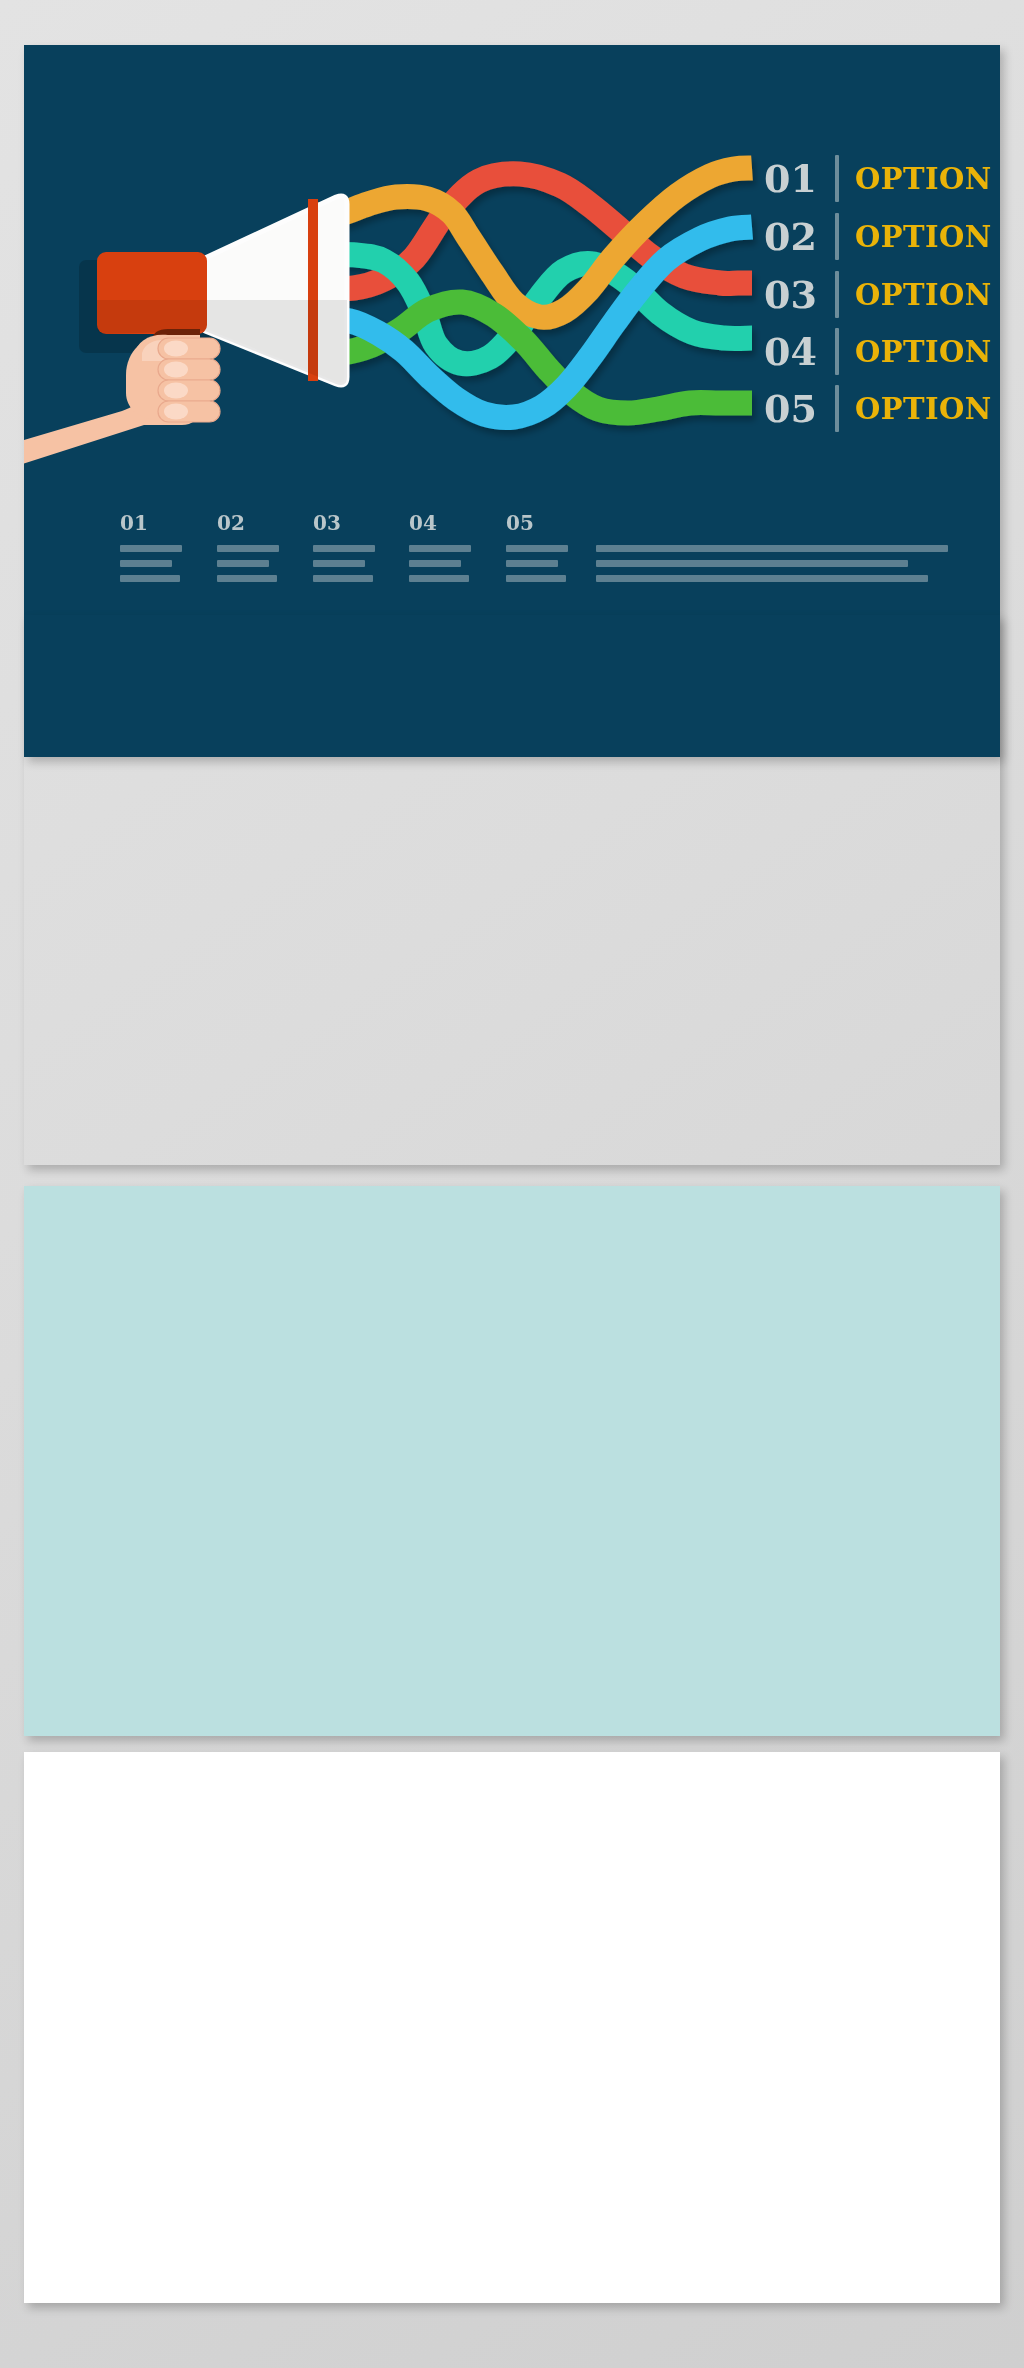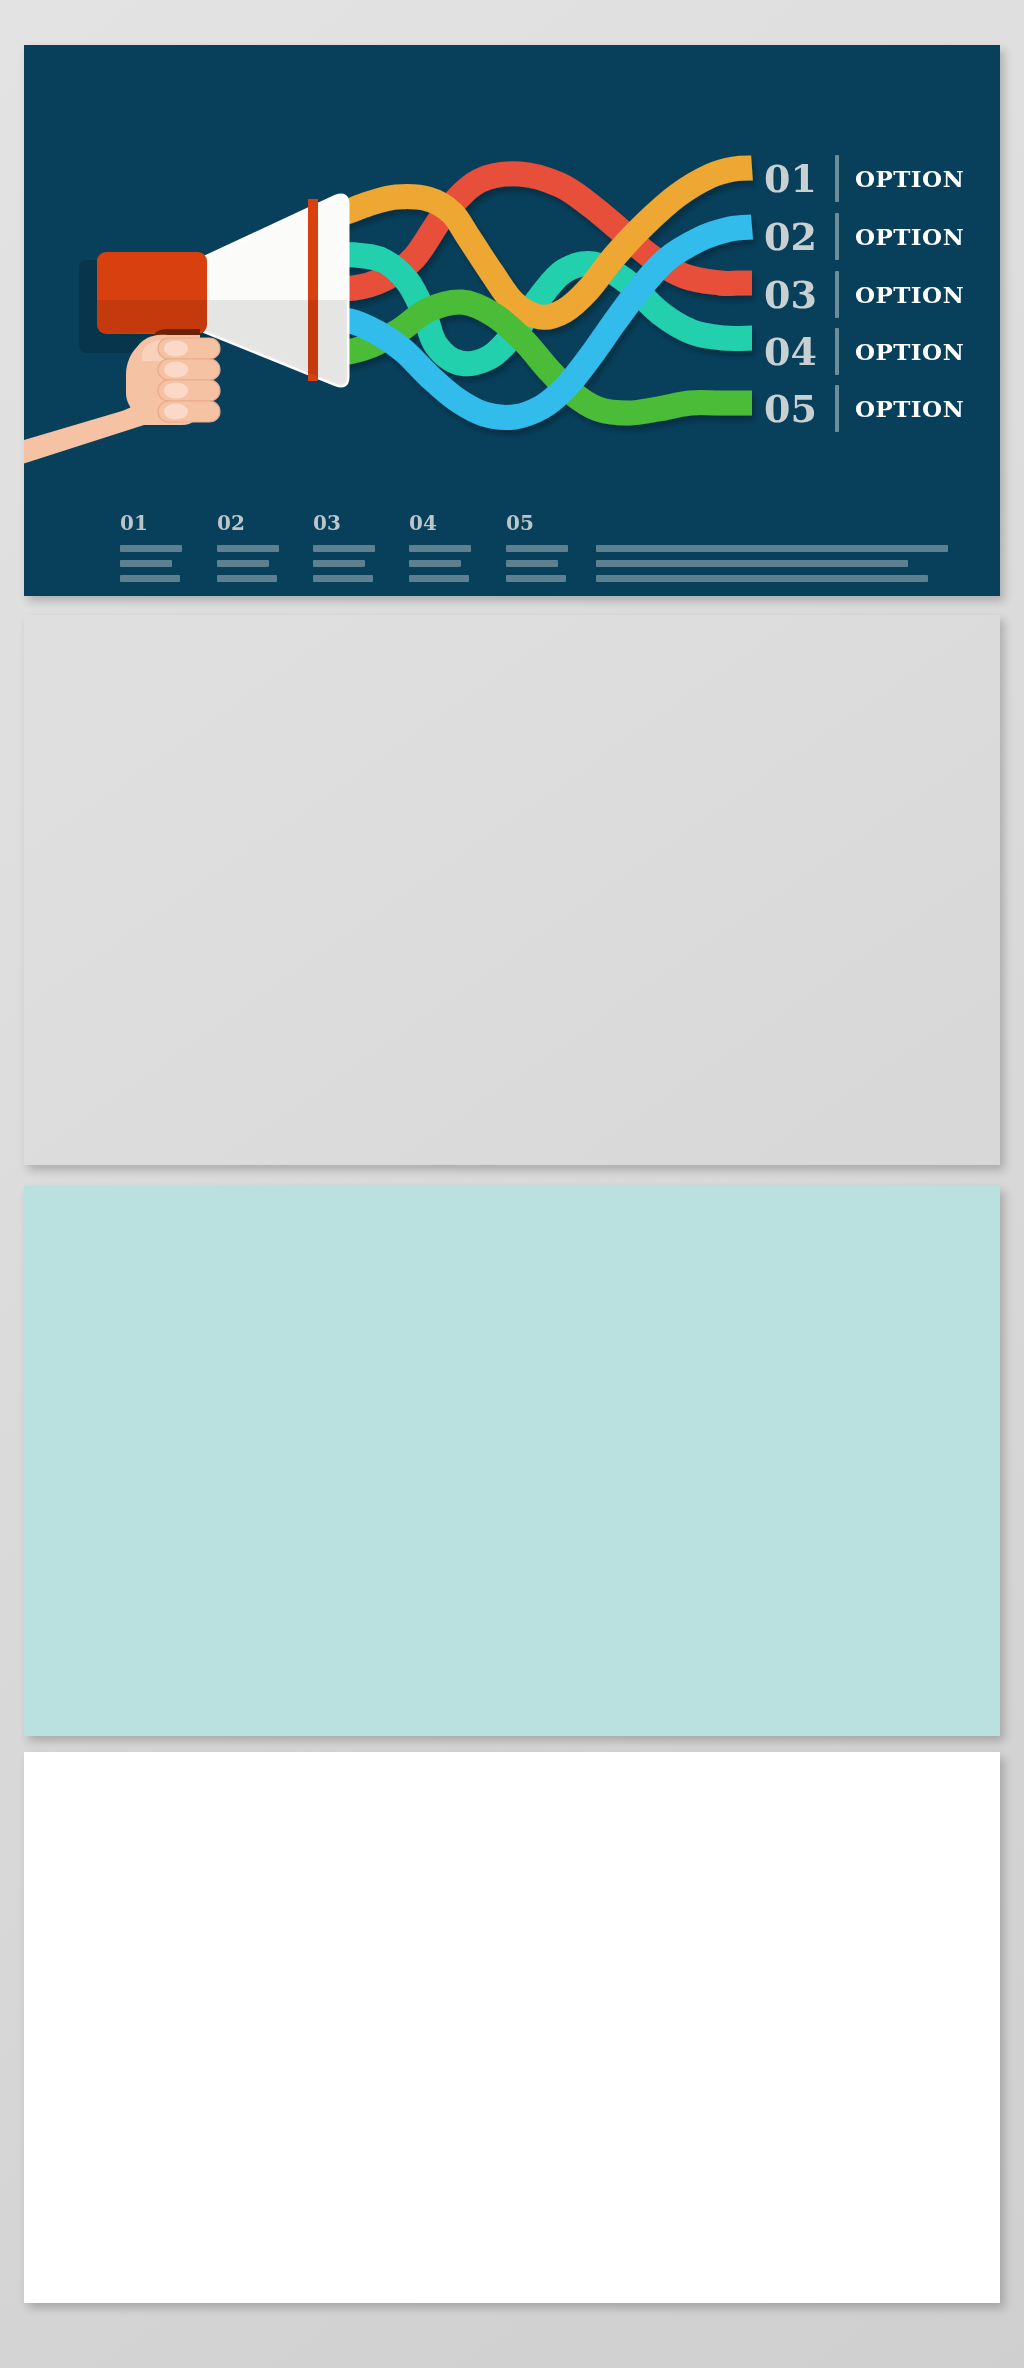--- a/index.html
+++ b/index.html
@@ -4,33 +4,33 @@
 <title>Megaphone Infographic Set</title>
 <style>
   html,body{margin:0;padding:0;}
   body{
     width:1024px;height:2368px;overflow:hidden;
     background:linear-gradient(145deg,#e3e3e3 0%,#dcdcdc 40%,#cfcfcf 100%);
     font-family:"Liberation Sans",sans-serif;
     position:relative;
   }
   .panel{position:absolute;overflow:hidden;box-shadow:4px 5px 9px rgba(0,0,0,0.22);}
-  #panel1{left:24px;top:45px;width:976px;height:551px;background:#08405c;}
+  #panel1{left:24px;top:45px;width:976px;height:712px;background:#08405c;}
   #panel2{left:24px;top:615px;width:976px;height:550px;}
   #panel3{left:24px;top:1186px;width:976px;height:550px;background:#bbe0e0;}
   #panel4{left:24px;top:1752px;width:976px;height:551px;background:#ffffff;}
   svg{display:block;}
   
   #panel1 svg{position:absolute;left:0;top:0;}
   #p1rows{position:absolute;left:0;top:0;width:100%;height:100%;}
   .p1row{position:absolute;display:flex;align-items:center;}
   .p1num{font-family:"DejaVu Serif",serif;font-weight:bold;font-size:38px;color:#c8d0d2;
          letter-spacing:0px;line-height:1;}
   .p1bar{width:4px;height:47px;background:#6d8d9b;margin:0 16px 0 18px;border-radius:1px;}
-  .p1lbl{font-family:"DejaVu Serif",serif;font-weight:bold;font-size:23px;color:#ffffff;letter-spacing:0.5px;}
+  .p1lbl{font-family:"DejaVu Serif",serif;font-weight:bold;font-size:29px;color:#eab308;letter-spacing:0.5px;}
   #p1bottom{position:absolute;left:0;top:0;width:100%;height:100%;}
   .p1bnum{position:absolute;font-family:"DejaVu Serif",serif;font-weight:bold;font-size:20px;color:#b9c6ca;}
   .p1line{position:absolute;background:#5d8091;height:7px;border-radius:1px;}
 </style>
 </head>
 <body>
 
 <div class="panel" id="panel1">
   <svg id="p1svg" width="976" height="551" viewBox="0 0 976 551">
     <defs>

